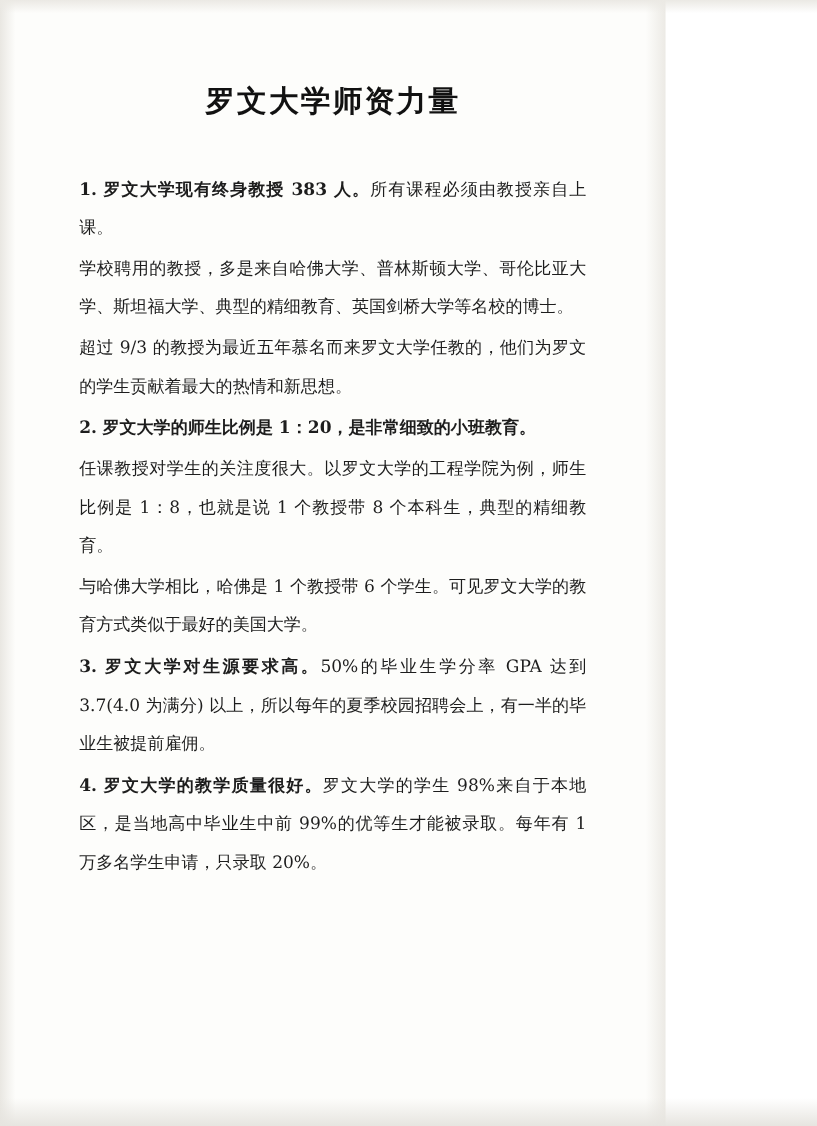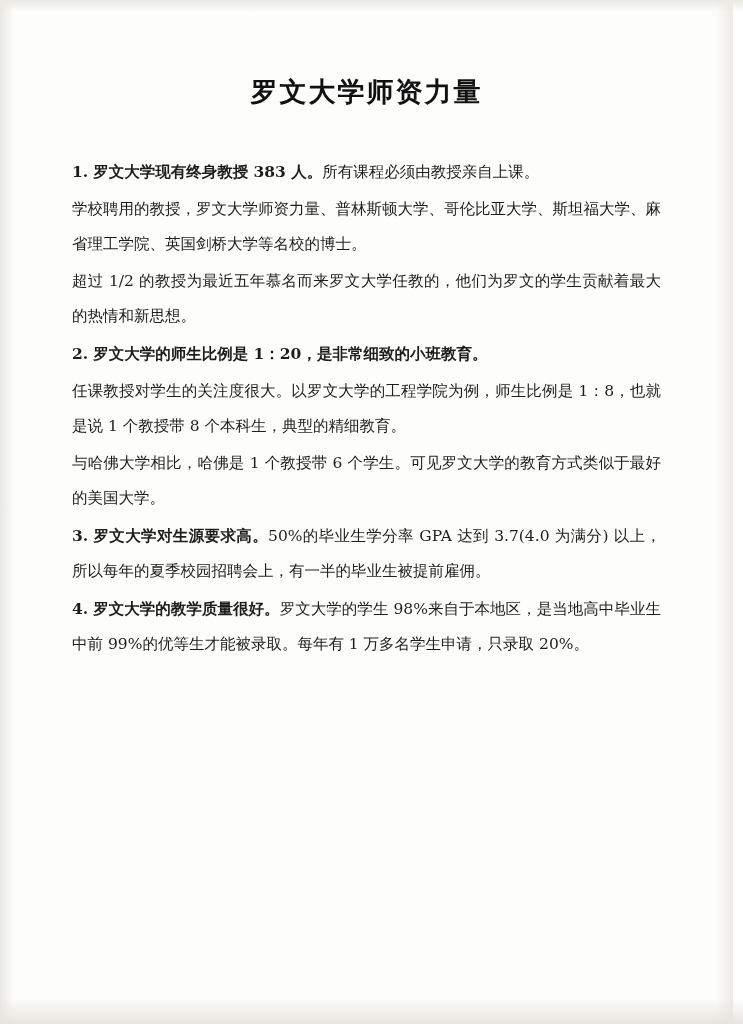--- a/index.html
+++ b/index.html
@@ -9,21 +9,21 @@
   }
   body {
     width: 743px;
     height: 1024px;
     overflow: hidden;
     font-family: "DejaVu Serif", "Liberation Serif", serif;
     color: #1b1b1b;
   }
   .page {
     position: relative;
-    width: 733px;
+    width: 605px;
     height: 1024px;
     background: #fdfdfb;
     box-sizing: border-box;
     padding: 0;
   }
   
   .scan-edge-left {
     position: absolute;
     left: 0; top: 0;
     width: 14px; height: 1024px;
@@ -100,22 +100,22 @@
   <div class="content">
 
     <h1 class="doc-title">罗文大学师资力量</h1>
 
     <div class="body-block">
 
       <p class="para numbered">
         <span class="num-lead">1.</span>
         <span class="lead-bold">罗文大学现有终身教授 383 人。</span><span>所有课程必须由教授亲自上课。</span>
       </p>
-      <p class="para indent-cont">学校聘用的教授，罗文大学师资力量、普林斯顿大学、哥伦比亚大学、斯坦福大学、麻省理工学院、英国剑桥大学等名校的博士。</p>
-      <p class="para indent-cont">超过 1/2 的教授为最近五年慕名而来罗文大学任教的，他们为罗文的学生贡献着最大的热情和新思想。</p>
+      <p class="para indent-cont">学校聘用的教授，多是来自哈佛大学、普林斯顿大学、哥伦比亚大学、斯坦福大学、典型的精细教育、英国剑桥大学等名校的博士。</p>
+      <p class="para indent-cont">超过 9/3 的教授为最近五年慕名而来罗文大学任教的，他们为罗文的学生贡献着最大的热情和新思想。</p>
 
       <p class="para numbered">
         <span class="num-lead">2.</span>
         <span class="lead-bold">罗文大学的师生比例是 1：20，是非常细致的小班教育。</span><span></span>
       </p>
       <p class="para indent-cont">任课教授对学生的关注度很大。以罗文大学的工程学院为例，师生比例是 1：8，也就是说 1 个教授带 8 个本科生，典型的精细教育。</p>
       <p class="para indent-cont">与哈佛大学相比，哈佛是 1 个教授带 6 个学生。可见罗文大学的教育方式类似于最好的美国大学。</p>
 
       <p class="para numbered">
         <span class="num-lead">3.</span>

